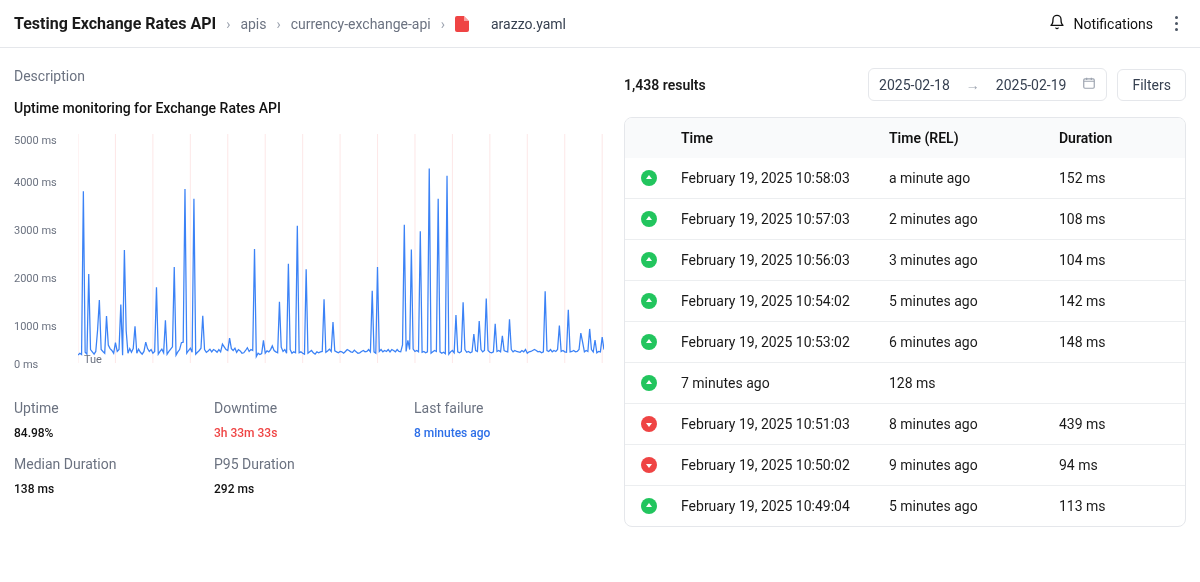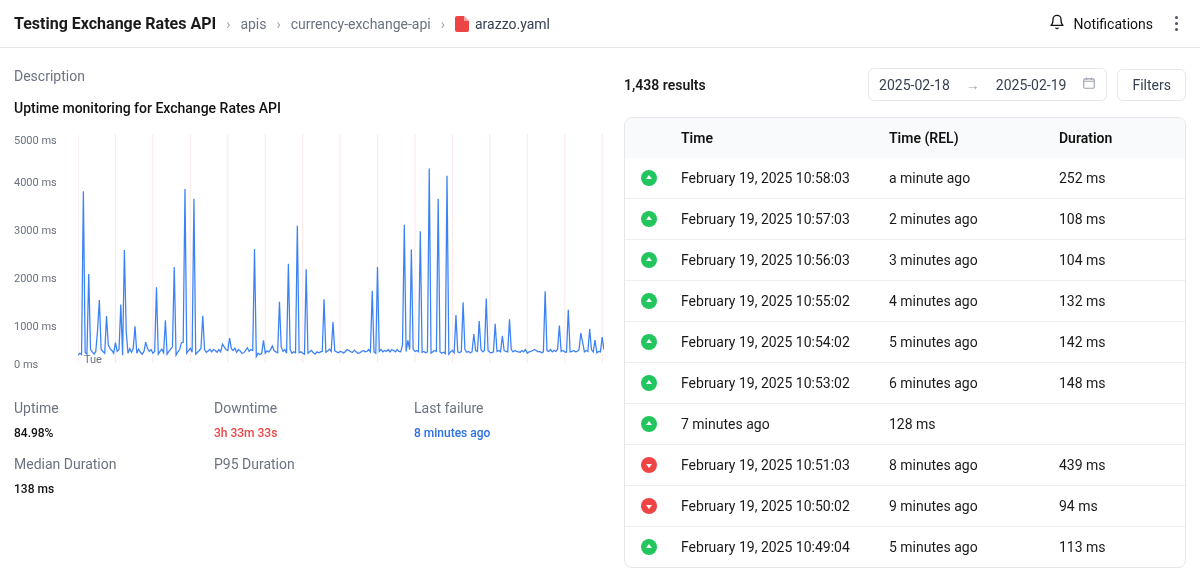--- a/index.html
+++ b/index.html
@@ -13,21 +13,21 @@
     --bg:#ffffff;
     --row-head:#f9fafb;
   }
   *{box-sizing:border-box;font-family:-apple-system,BlinkMacSystemFont,"Segoe UI",Roboto,Helvetica,Arial,sans-serif;}
   body{margin:0;background:var(--bg);color:var(--text);font-size:14px;width:1200px;}
   .topbar{display:flex;align-items:center;justify-content:space-between;padding:10px 18px 10px 14px;border-bottom:1px solid var(--border);height:48px;}
   .crumbs{display:flex;align-items:center;gap:10px;min-width:0;}
   .title{font-weight:700;font-size:16px;}
   .sep{color:#9ca3af;}
   .crumb{color:#6b7280;font-size:14px;}
-  .file{display:flex;align-items:center;gap:6px;color:#374151;}
+  .file{display:flex;align-items:center;gap:22px;color:#374151;}
   .file svg{display:block;}
   .actions{display:flex;align-items:center;gap:18px;}
   .notif{display:flex;align-items:center;gap:8px;color:#111;cursor:pointer;}
   .kebab{display:flex;flex-direction:column;gap:3px;cursor:pointer;padding:4px;}
   .kebab span{width:3px;height:3px;background:#4b5563;border-radius:50%;}
 
   .main{display:grid;grid-template-columns:590px 1fr;gap:20px;padding:20px 14px 24px 14px;}
 
   
   .left{}
@@ -150,20 +150,21 @@
       <div>
         <div class="stat-label">Last failure</div>
         <div class="stat-val blue">8 minutes ago</div>
       </div>
       <div>
         <div class="stat-label">Median Duration</div>
         <div class="stat-val">138 ms</div>
       </div>
       <div>
         <div class="stat-label">P95 Duration</div>
+        <div class="stat-val">292 ms</div>
       </div>
     </div>
   </div>
 
   <div class="right">
     <div class="right-head">
       <div class="results">1,438 results</div>
       <div class="controls">
         <div class="date-pick">
           <span>2025-02-18</span>
@@ -191,21 +192,21 @@
           <div class="trow">
             <div>
               <div class="status-dot up">
                 <svg width="10" height="10" viewBox="0 0 10 10">
                   <path fill="#fff" d="M5 2l3 4H2z"></path>
                 </svg>
               </div>
             </div>
             <div>February 19, 2025 10:58:03</div>
             <div>a minute ago</div>
-            <div>252 ms</div>
+            <div>152 ms</div>
           </div>
           <div class="trow">
             <div>
               <div class="status-dot up">
                 <svg width="10" height="10" viewBox="0 0 10 10">
                   <path fill="#fff" d="M5 2l3 4H2z"></path>
                 </svg>
               </div>
             </div>
             <div>February 19, 2025 10:57:03</div>
@@ -225,32 +226,20 @@
             <div>104 ms</div>
           </div>
           <div class="trow">
             <div>
               <div class="status-dot up">
                 <svg width="10" height="10" viewBox="0 0 10 10">
                   <path fill="#fff" d="M5 2l3 4H2z"></path>
                 </svg>
               </div>
             </div>
-            <div>February 19, 2025 10:55:02</div>
-            <div>4 minutes ago</div>
-            <div>132 ms</div>
-          </div>
-          <div class="trow">
-            <div>
-              <div class="status-dot up">
-                <svg width="10" height="10" viewBox="0 0 10 10">
-                  <path fill="#fff" d="M5 2l3 4H2z"></path>
-                </svg>
-              </div>
-            </div>
             <div>February 19, 2025 10:54:02</div>
             <div>5 minutes ago</div>
             <div>142 ms</div>
           </div>
           <div class="trow">
             <div>
               <div class="status-dot up">
                 <svg width="10" height="10" viewBox="0 0 10 10">
                   <path fill="#fff" d="M5 2l3 4H2z"></path>
                 </svg>

